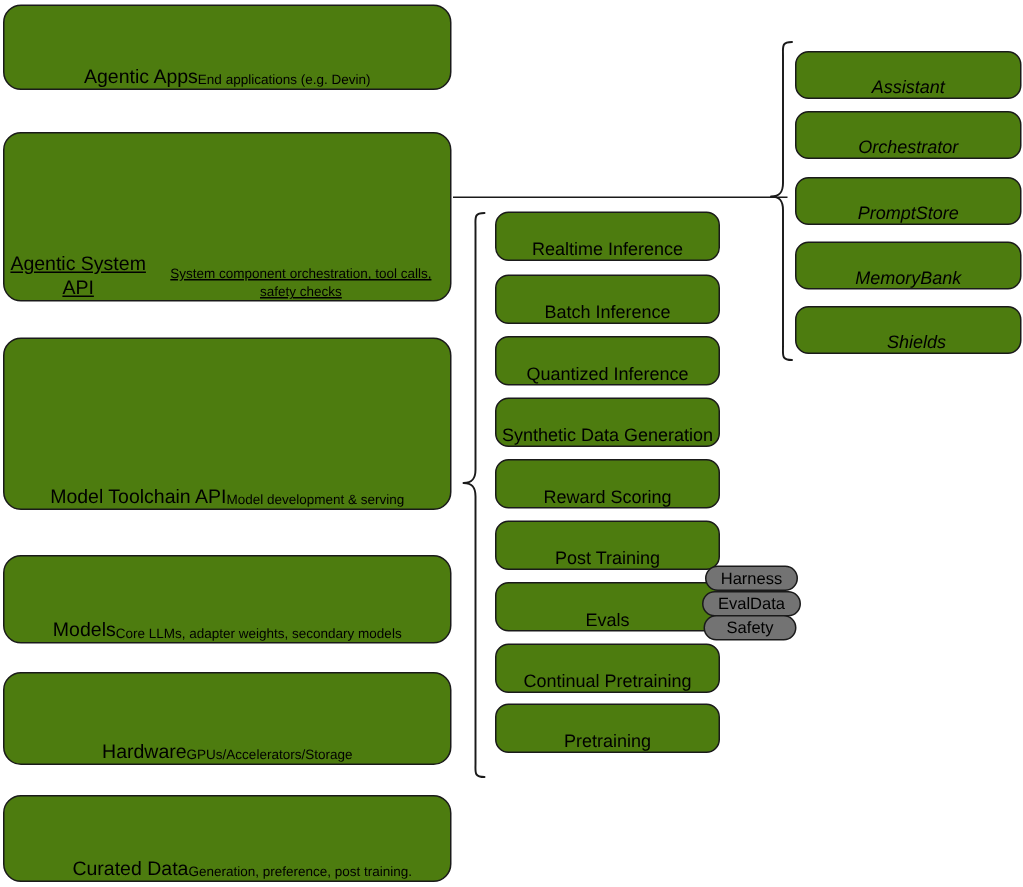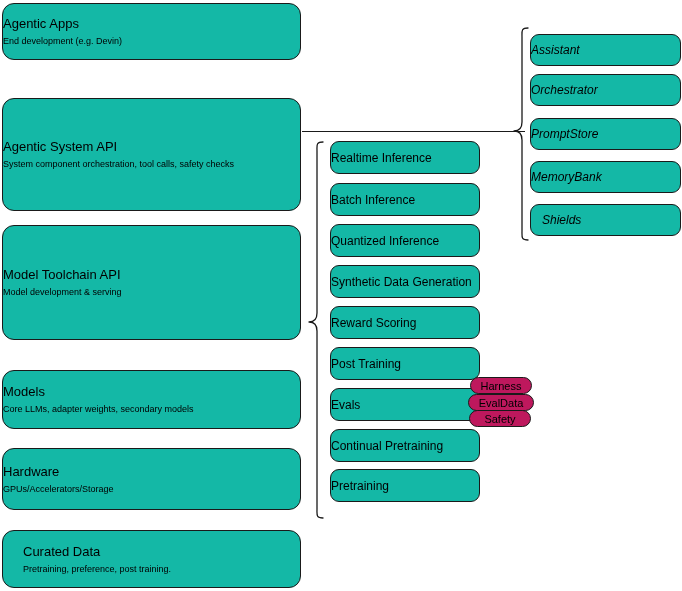--- a/index.html
+++ b/index.html
@@ -13,25 +13,25 @@
     height: 591px;
     background: #ffffff;
     font-family: "Liberation Sans", sans-serif;
     overflow: hidden;
   }
 
   
   .node {
     position: absolute;
     box-sizing: border-box;
-    background: #14b8a6;
+    background: #4d7c0f;
     border: 1px solid #1a1a1a;
     display: flex;
-    flex-direction: column;
-    align-items: flex-start;
+    flex-direction: row;
+    align-items: flex-end;
     justify-content: center;
     text-align: center;
   }
 
   
   .layer {
     left: 2px;
     width: 299px;
     border-radius: 12px;
   }
@@ -65,21 +65,21 @@
     border-radius: 9px;
     font-size: 12px;
     color: #000000;
     font-style: italic;
   }
 
   
   .pill {
     position: absolute;
     box-sizing: border-box;
-    background: #be185d;
+    background: #737373;
     border: 1px solid #1a1a1a;
     border-radius: 11px;
     height: 17px;
     display: flex;
     align-items: center;
     justify-content: center;
     font-size: 11px;
     color: #000000;
     z-index: 5;
   }
@@ -99,24 +99,24 @@
     border-top: 1px solid #1a1a1a;
   }
 </style>
 </head>
 <body>
 
 <div id="canvas">
 
   <div class="node layer" style="top:3px; height:57px;">
     <div class="title">Agentic Apps</div>
-    <div class="subtitle">End development (e.g. Devin)</div>
-  </div>
-
-  <div class="node layer" style="top:98px; height:113px;">
+    <div class="subtitle">End applications (e.g. Devin)</div>
+  </div>
+
+  <div class="node layer" style="top:88px; height:113px;text-decoration:underline;">
     <div class="title">Agentic System API</div>
     <div class="subtitle">System component orchestration, tool calls, safety checks</div>
   </div>
 
   <div class="node layer" style="top:370px; height:59px;">
     <div class="title">Models</div>
     <div class="subtitle">Core LLMs, adapter weights, secondary models</div>
   </div>
 
   <div class="node layer" style="top:225px; height:115px;">
@@ -124,21 +124,21 @@
     <div class="subtitle">Model development &amp; serving</div>
   </div>
 
   <div class="node layer" style="top:448px; height:62px;">
     <div class="title">Hardware</div>
     <div class="subtitle">GPUs/Accelerators/Storage</div>
   </div>
 
   <div class="node layer" style="top:530px; height:58px;padding-left:20px;">
     <div class="title">Curated Data</div>
-    <div class="subtitle">Pretraining, preference, post training.</div>
+    <div class="subtitle">Generation, preference, post training.</div>
   </div>
 
   <div class="hline" style="left:302px; top:131px; width:223px;"></div>
 
   <div class="conn" style="left:303px; top:135px;">
     <svg width="24" height="392" viewBox="0 0 24 392" fill="none">
       <path d="M20 7 C13 7, 14 10, 14 16 L14 178 C14 184, 12 187, 6 187 C12 187, 14 190, 14 196 L14 374 C14 380, 13 383, 20 383" stroke="#1a1a1a" stroke-width="1.3" fill="none" stroke-linecap="round" stroke-linejoin="round"></path>
     </svg>
   </div>
 

